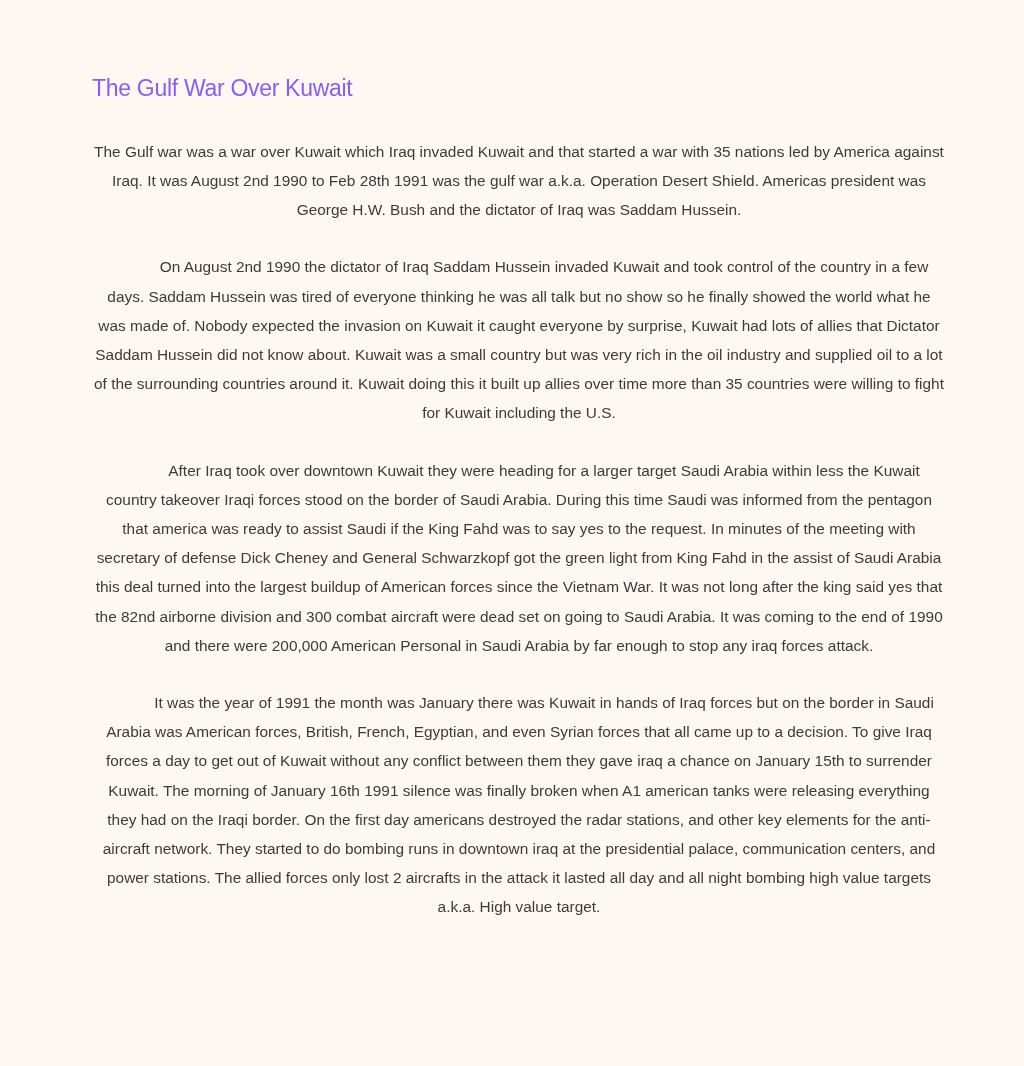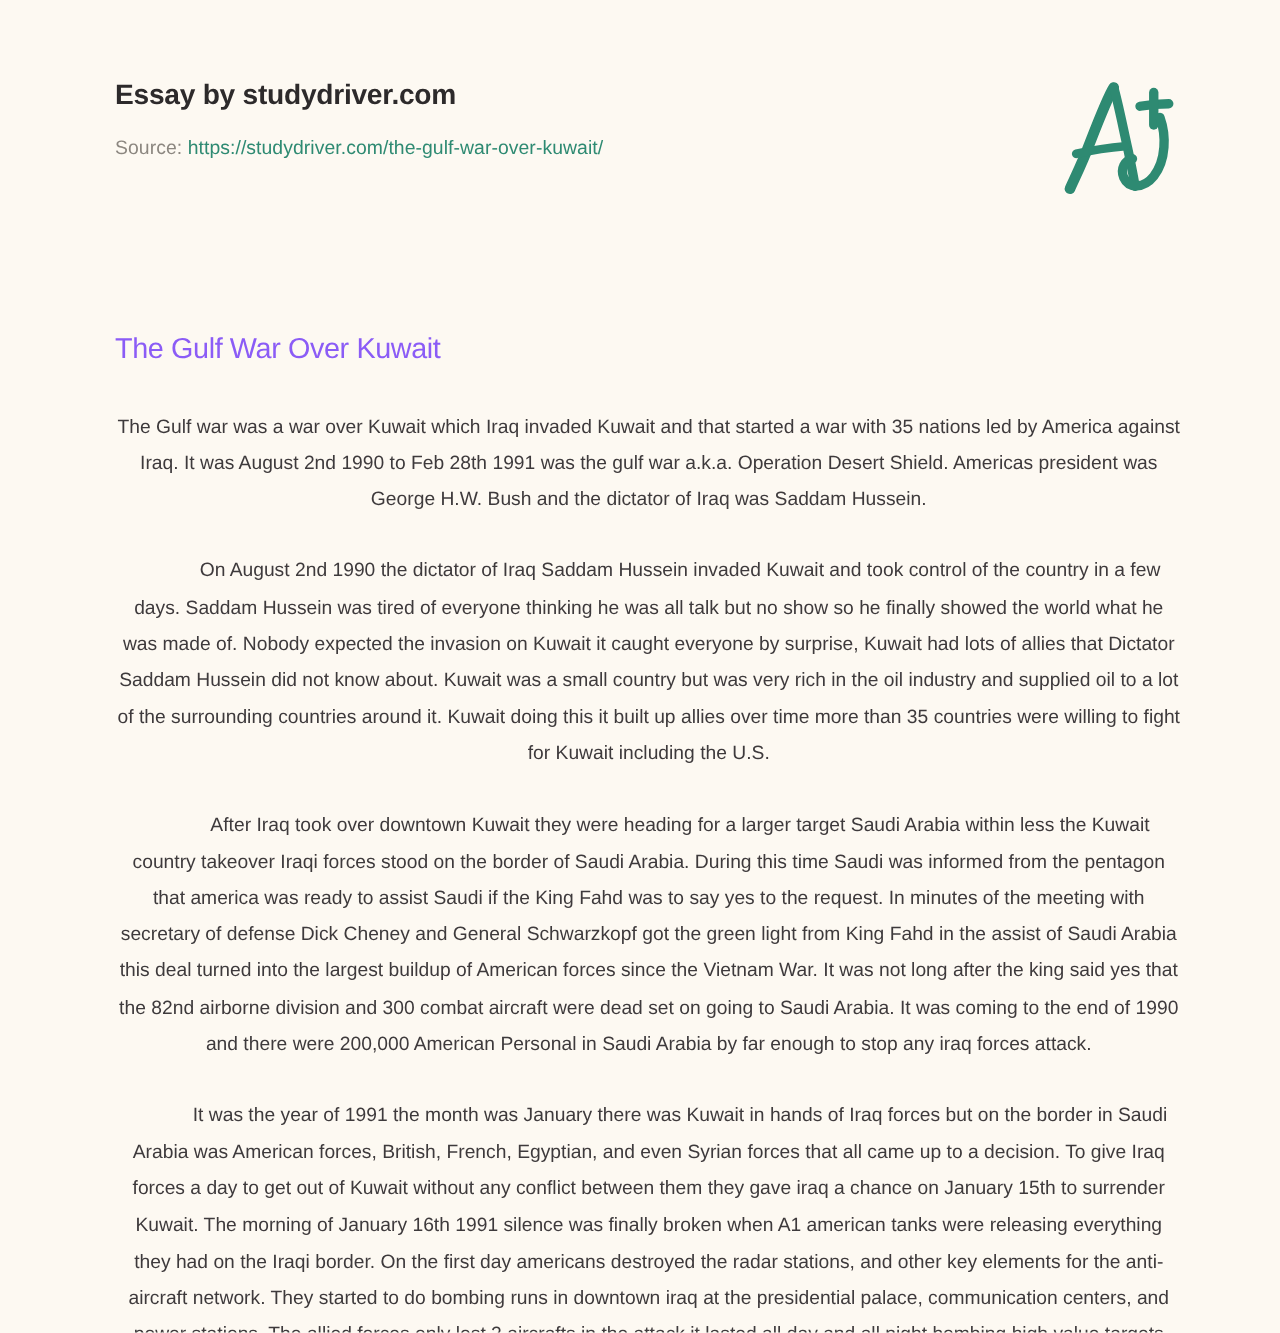--- a/index.html
+++ b/index.html
@@ -102,42 +102,20 @@
 
   .body-copy p:last-child {
     margin-bottom: 0;
   }
 </style>
 </head>
 <body>
 
 <div class="page">
 
-  <div class="header">
-    <div class="brand-line">Essay by studydriver.com</div>
-
-    <div class="source-line">
-      <span class="source-label">Source:</span>
-      <a class="source-url" href="#">https://studydriver.com/the-gulf-war-over-kuwait/</a>
-    </div>
-
-    <div class="logo">
-      <svg viewBox="0 0 110 112" xmlns="http://www.w3.org/2000/svg" fill="none" stroke="#2E8A72" stroke-linecap="round" stroke-linejoin="round">
-
-        <path d="M55 18 C51 24 43 44 36 62 C30 78 24 90 20 99" stroke-width="8.5"></path>
-        <path d="M55 18 C58 28 62 48 66 66 C69 80 71 90 72 97" stroke-width="7.5"></path>
-        <path d="M25 71 C34 69 52 66 64 65" stroke-width="7"></path>
-
-        <path d="M76 33 C82 32 92 31 99 31" stroke-width="7.5"></path>
-        <path d="M87 22 C87 29 87 40 87 48" stroke-width="7.5"></path>
-
-        <path d="M92 42 C97 56 97 76 87 89 C79 99 67 99 63 90 C60 83 64 76 70 75" stroke-width="7.5"></path>
-      </svg>
-    </div>
-  </div>
 
   <div class="article">
     <h1 class="article-title">The Gulf War Over Kuwait</h1>
 
     <div class="body-copy">
       <p>The Gulf war was a war over Kuwait which Iraq invaded Kuwait and that started a war with 35 nations led by America against Iraq. It was August 2nd 1990 to Feb 28th 1991 was the gulf war a.k.a. Operation Desert Shield. Americas president was George H.W. Bush and the dictator of Iraq was Saddam Hussein.</p>
       <p class="indent">On August 2nd 1990 the dictator of Iraq Saddam Hussein invaded Kuwait and took control of the country in a few days. Saddam Hussein was tired of everyone thinking he was all talk but no show so he finally showed the world what he was made of. Nobody expected the invasion on Kuwait it caught everyone by surprise, Kuwait had lots of allies that Dictator Saddam Hussein did not know about. Kuwait was a small country but was very rich in the oil industry and supplied oil to a lot of the surrounding countries around it. Kuwait doing this it built up allies over time more than 35 countries were willing to fight for Kuwait including the U.S.</p>
       <p class="indent">After Iraq took over downtown Kuwait they were heading for a larger target Saudi Arabia within less the Kuwait country takeover Iraqi forces stood on the border of Saudi Arabia. During this time Saudi was informed from the pentagon that america was ready to assist Saudi if the King Fahd was to say yes to the request. In minutes of the meeting with secretary of defense Dick Cheney and General Schwarzkopf got the green light from King Fahd in the assist of Saudi Arabia this deal turned into the largest buildup of American forces since the Vietnam War. It was not long after the king said yes that the 82nd airborne division and 300 combat aircraft were dead set on going to Saudi Arabia. It was coming to the end of 1990 and there were 200,000 American Personal in Saudi Arabia by far enough to stop any iraq forces attack.</p>
       <p class="indent">It was the year of 1991 the month was January there was Kuwait in hands of Iraq forces but on the border in Saudi Arabia was American forces, British, French, Egyptian, and even Syrian forces that all came up to a decision. To give Iraq forces a day to get out of Kuwait without any conflict between them they gave iraq a chance on January 15th to surrender Kuwait. The morning of January 16th 1991 silence was finally broken when A1 american tanks were releasing everything they had on the Iraqi border. On the first day americans destroyed the radar stations, and other key elements for the anti- aircraft network. They started to do bombing runs in downtown iraq at the presidential palace, communication centers, and power stations. The allied forces only lost 2 aircrafts in the attack it lasted all day and all night bombing high value targets a.k.a. High value target.</p>
 

